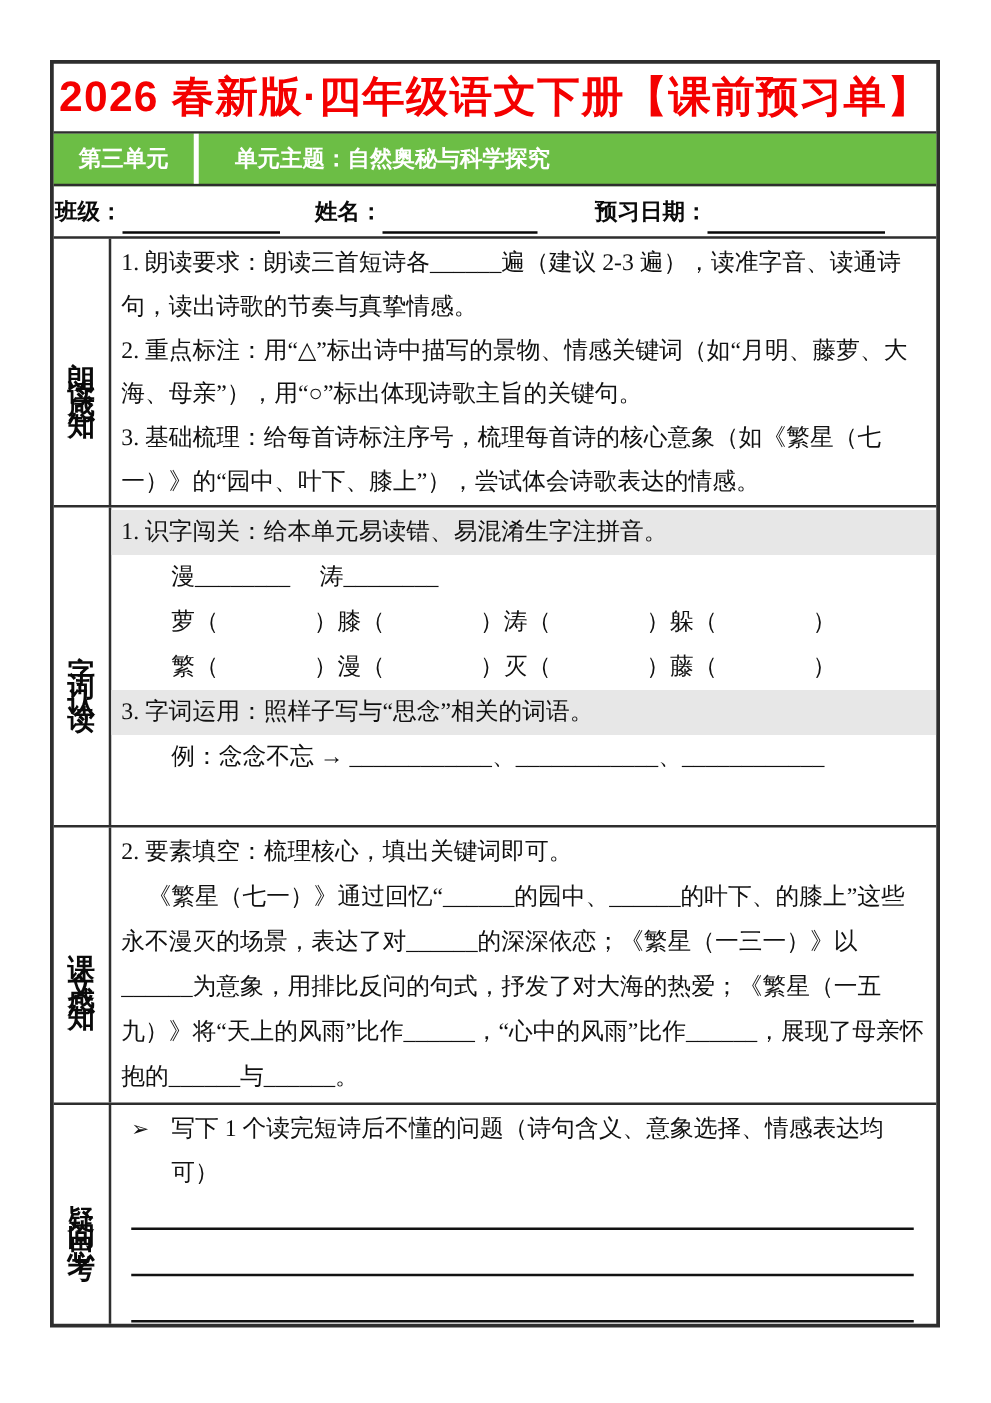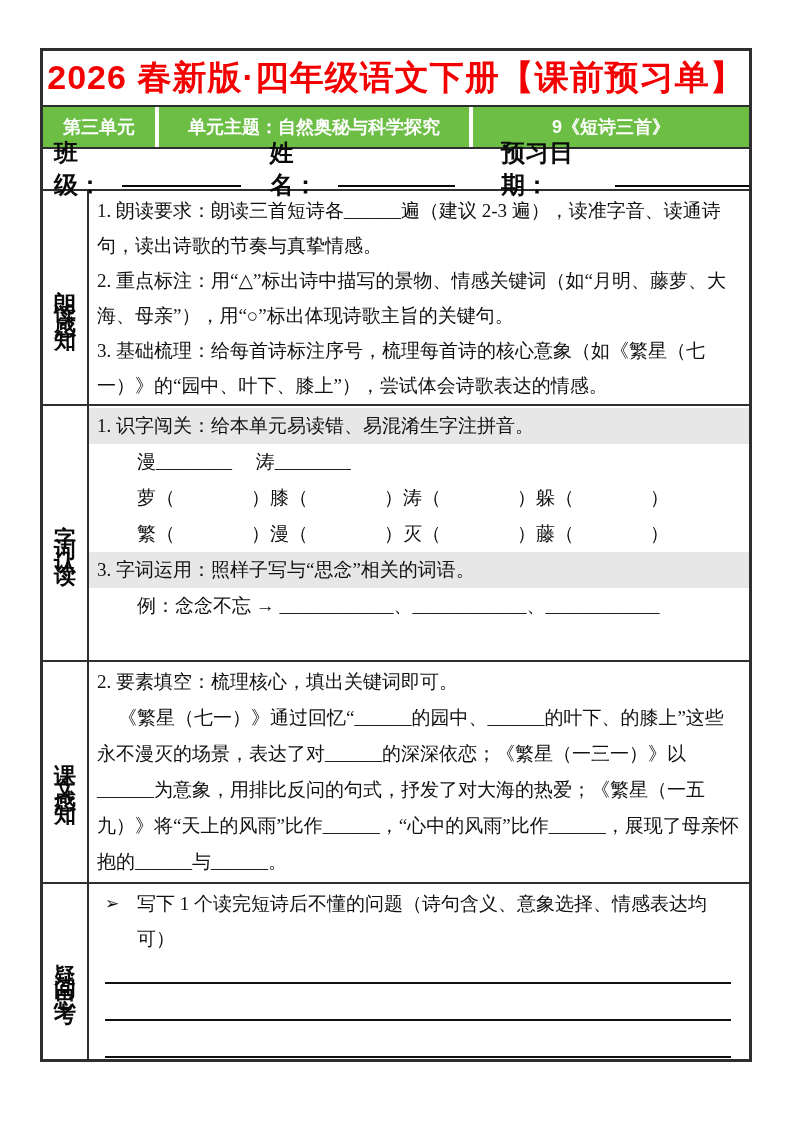--- a/index.html
+++ b/index.html
@@ -27,23 +27,23 @@
     display:flex; align-items:stretch;
     font-family:"Liberation Sans","DejaVu Sans",sans-serif;
     font-weight:700; font-size:18px; color:#ffffff;
   }
   .unit-bar .cell { display:flex; align-items:center; justify-content:center; }
   .unit-bar .c1 { width:112px; }
   .unit-bar .c2 { width:314px; border-left:4px solid #fff; }
   .unit-bar .c3 { flex:1; border-left:4px solid #fff; }
   .info-row {
     height:42px; border-bottom:2px solid #2e2e2e;
-    display:flex; align-items:center; padding-left:11px;
+    display:flex; align-items:center; padding-left:1px;
     font-family:"Liberation Sans","DejaVu Sans",sans-serif;
-    font-weight:700; font-size:24px; color:#0a0a0a;
+    font-weight:700; font-size:18px; color:#0a0a0a;
   }
   .wline { height:26px; border-bottom:2px solid #0a0a0a; align-self:center; margin-top:10px; }
   .wl-class { width:126px; margin-right:28px; }
   .wl-name  { width:124px; margin-right:46px; }
   .wl-date  { width:142px; }
   
   .t-row { display:flex; border-bottom:2px solid #2e2e2e; }
   .t-row.last { border-bottom:none; }
   .r1 { height:215px; } .r2 { height:256px; } .r3 { height:222px; } .r4 { height:175px; }
   .label-col {
@@ -73,21 +73,20 @@
 <div class="page">
   <div class="doc">
 
     <div class="title-row">
       <span>2026 春新版·四年级语文下册【课前预习单】</span>
     </div>
 
     <div class="unit-bar">
       <div class="cell c1">第三单元</div>
       <div class="cell c2">单元主题：自然奥秘与科学探究</div>
-      <div class="cell c3">9《短诗三首》</div>
     </div>
 
     <div class="info-row">
       <span>班级：</span>
       <span class="wline wl-class"></span>
       <span>姓名：</span>
       <span class="wline wl-name"></span>
       <span>预习日期：</span>
       <span class="wline wl-date"></span>
     </div>

